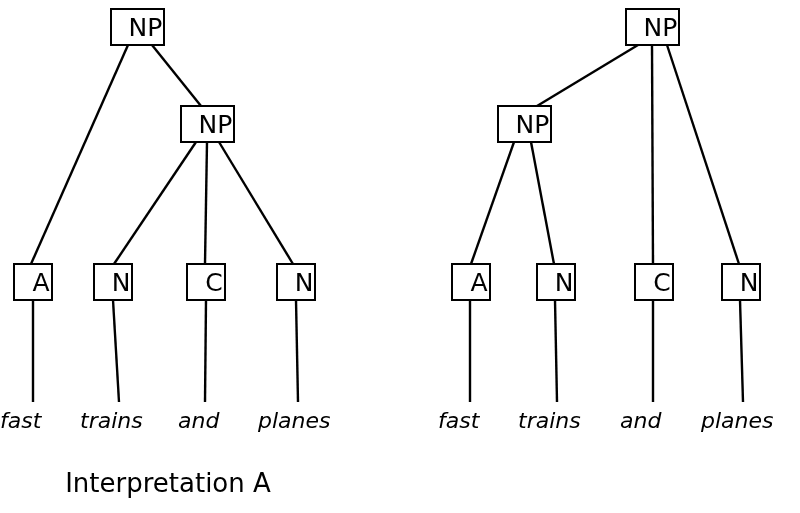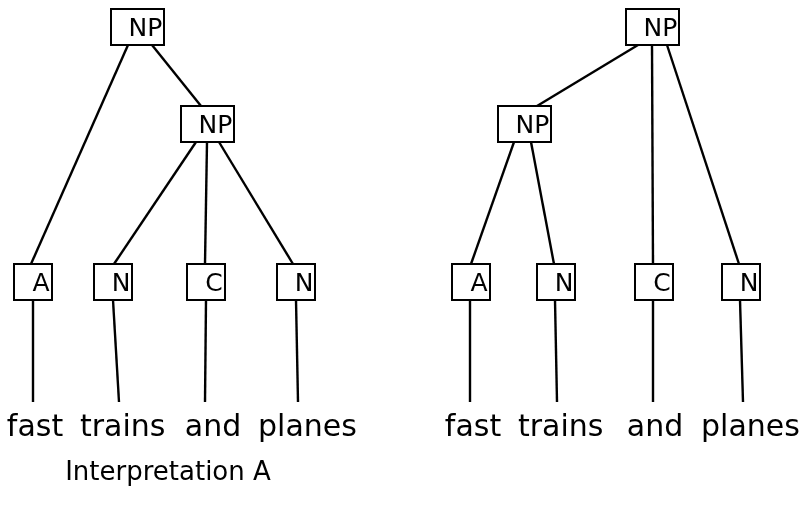--- a/index.html
+++ b/index.html
@@ -28,27 +28,27 @@
     justify-content: center;
     font-size: 25px;
     line-height: 1;
     padding-left: 16px;
   }
   .np-node   { width: 55px; height: 38px; }
   .leaf-node { width: 40px; height: 38px; }
   .word {
     position: absolute;
     top: 408px;
-    font-size: 30px;
-    text-align: center;
+    font-size: 22px;
+    font-style: italic;
     white-space: nowrap;
   }
   .caption {
     position: absolute;
-    top: 456px;
+    top: 468px;
     font-size: 26px;
     text-align: center;
     white-space: nowrap;
   }
 </style>
 </head>
 <body>
 
 <div id="canvas">
 

